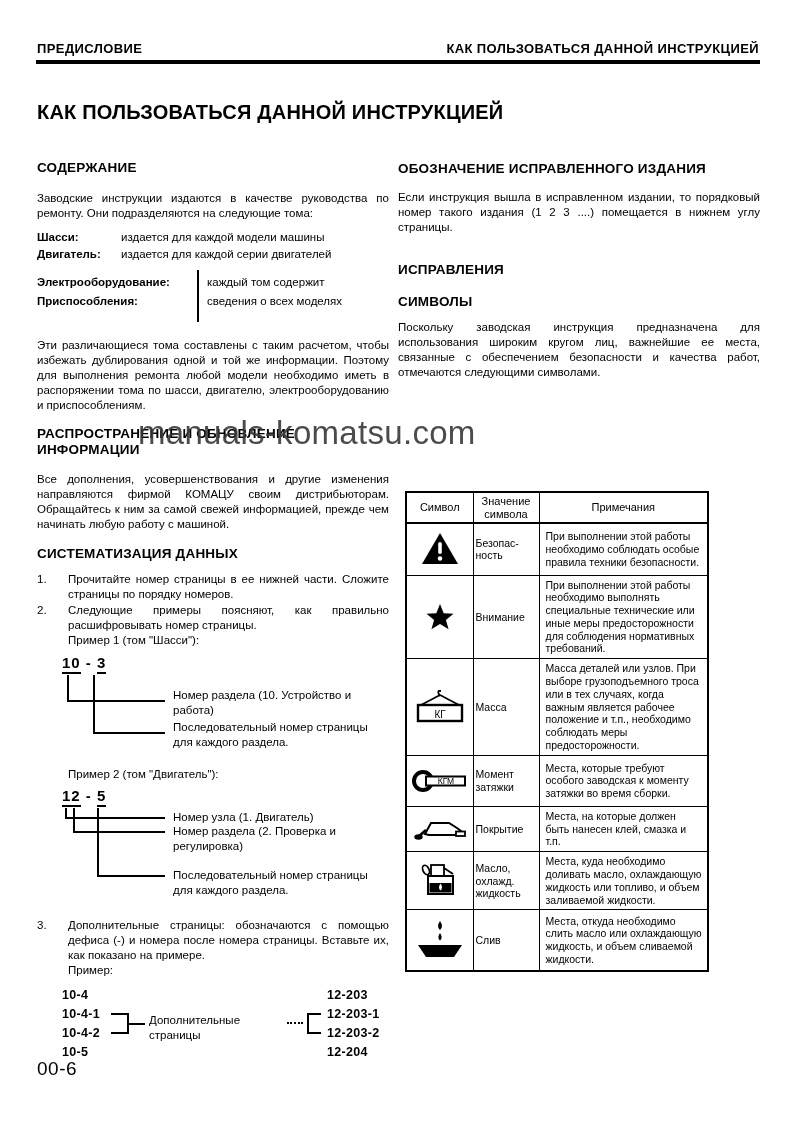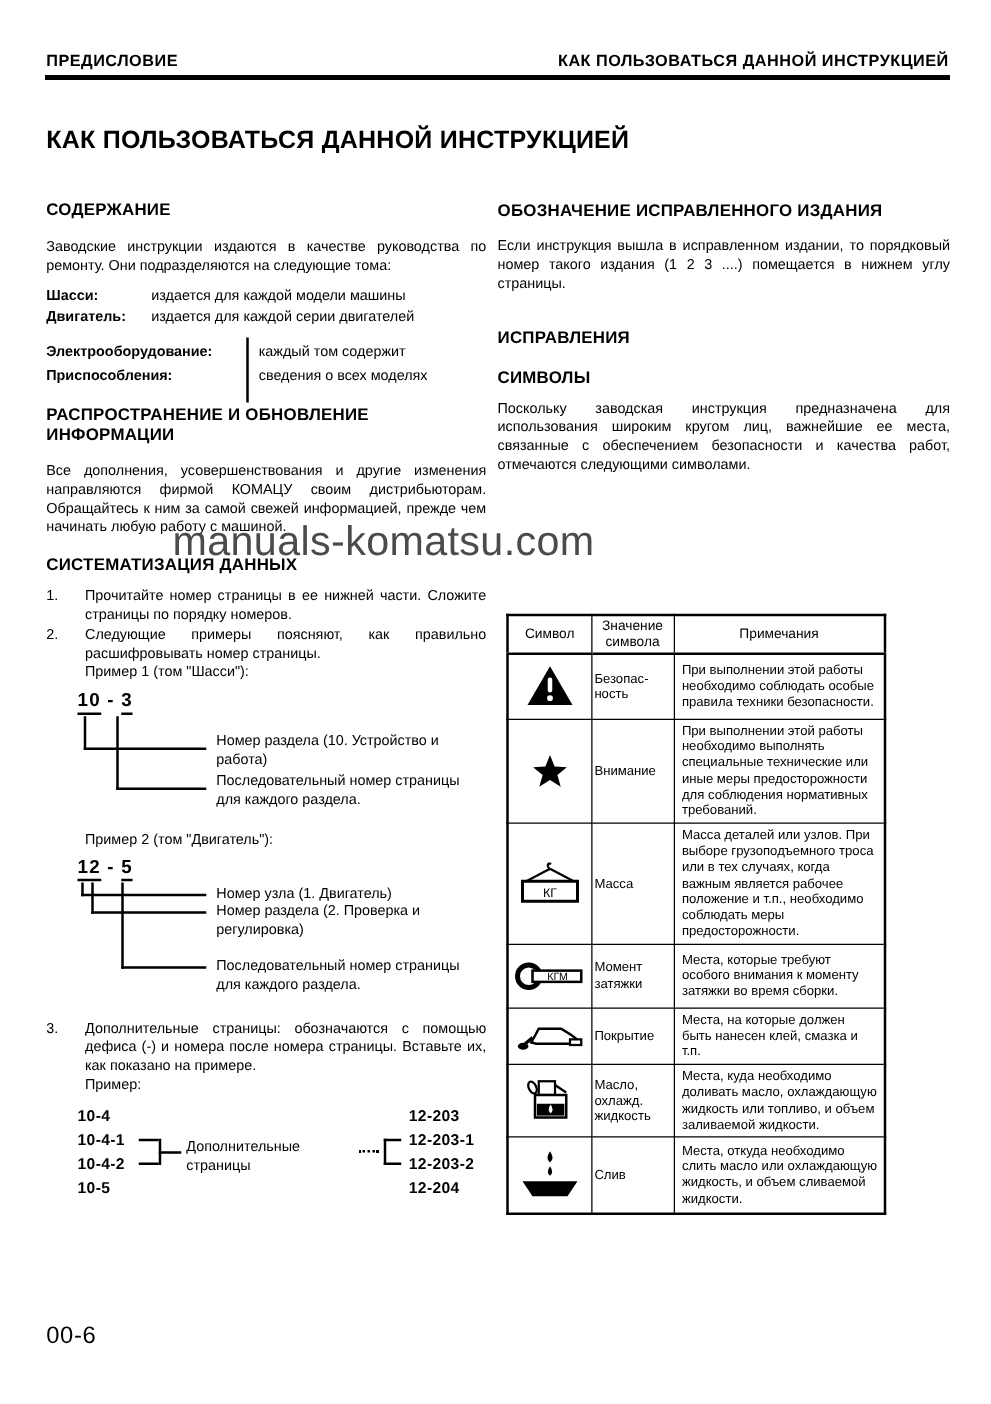--- a/index.html
+++ b/index.html
@@ -107,20 +107,21 @@
         <div>Электрооборудование:</div>
         <div>Приспособления:</div>
       </div>
       <div class="gbar"></div>
       <div class="gdefs">
         <div>каждый том содержит</div>
         <div>сведения о всех моделях</div>
       </div>
     </div>
 
+    <p class="just tomes-para">Эти различающиеся тома составлены с таким расчетом, чтобы избежать дублирования одной и той же информации. Поэтому для выполнения ремонта любой модели необходимо иметь в распоряжении тома по шасси, двигателю, электрооборудованию и приспособлениям.</p>
 
     <h2 class="dist-head">РАСПРОСТРАНЕНИЕ И ОБНОВЛЕНИЕ ИНФОРМАЦИИ</h2>
     <p class="just dist-para">Все дополнения, усовершенствования и другие изменения направляются фирмой КОМАЦУ своим дистрибьюторам. Обращайтесь к ним за самой свежей информацией, прежде чем начинать любую работу с машиной.</p>
 
     <h2 class="syst-head">СИСТЕМАТИЗАЦИЯ ДАННЫХ</h2>
 
     <div class="nlist">
       <div class="li">
         <div class="n">1.</div>
         <div class="t">Прочитайте номер страницы в ее нижней части. Сложите страницы по порядку номеров.</div>
@@ -256,21 +257,21 @@
         <td class="sym">
           <svg class="icon-svg" width="58" height="30" viewBox="0 0 58 30">
             <circle cx="12" cy="15" r="9" fill="none" stroke="#000" stroke-width="4"></circle>
             <rect x="13" y="10" width="12" height="10" fill="#fff"></rect>
             <rect x="15" y="10.5" width="39" height="9" fill="#fff" stroke="#000" stroke-width="2"></rect>
             <text x="35" y="18" text-anchor="middle" font-size="8.5" font-family="Liberation Sans, sans-serif">КГМ</text>
           </svg>
         </td>
         <td class="mean">Момент
 затяжки</td>
-        <td class="note">Места, которые требуют особого внимания к моменту затяжки во время сборки.</td>
+        <td class="note">Места, которые требуют особого заводская к моменту затяжки во время сборки.</td>
       </tr>
 
       <tr style="height:39px;">
         <td class="sym">
           <svg class="icon-svg" width="54" height="28" viewBox="0 0 54 28">
             <path d="M12 19 L18 8 L36 8 L44 13 L48 16 L48 20 L16 20 Z" fill="#fff" stroke="#000" stroke-width="2"></path>
             <path d="M5 22 L13 15" fill="none" stroke="#000" stroke-width="2.6"></path>
             <ellipse cx="5.5" cy="22" rx="4.2" ry="2.8" fill="#000"></ellipse>
             <rect x="43" y="16.5" width="9" height="4.5" fill="#fff" stroke="#000" stroke-width="1.8"></rect>
           </svg>

